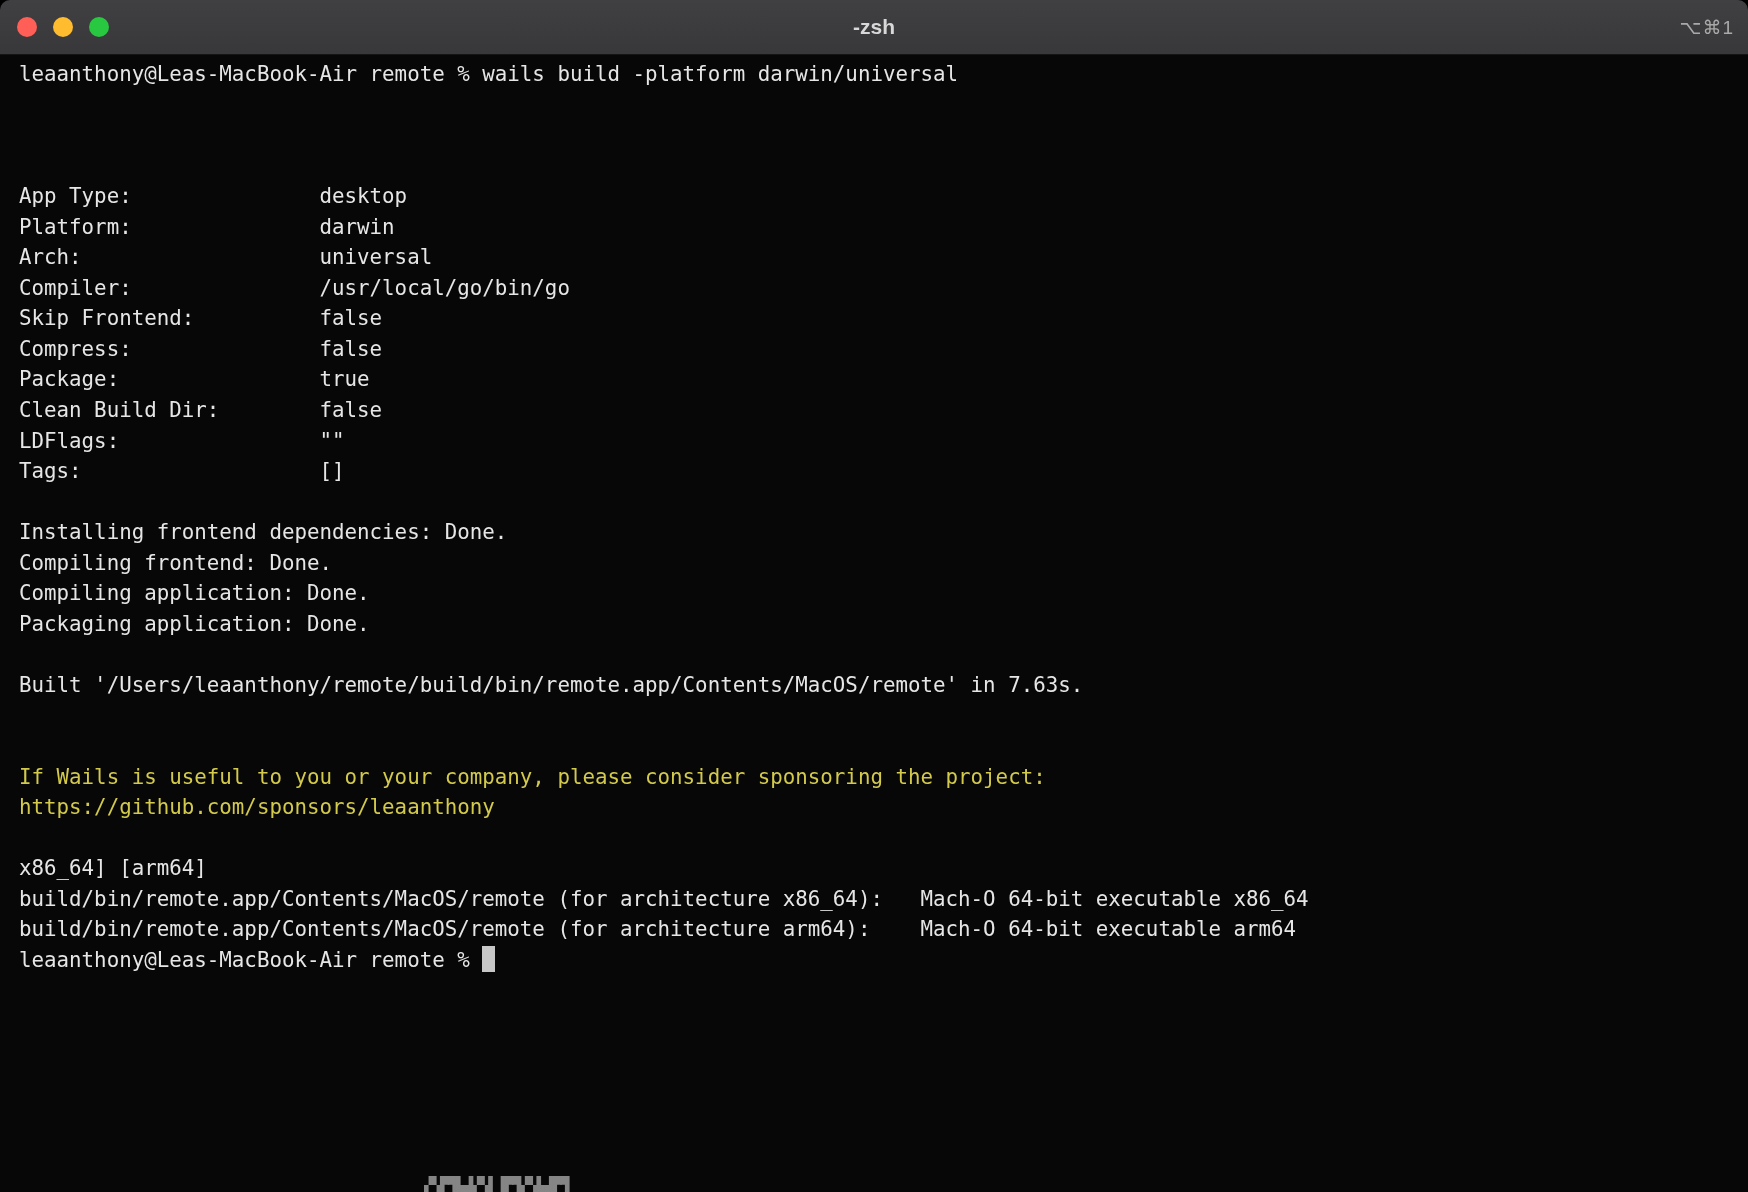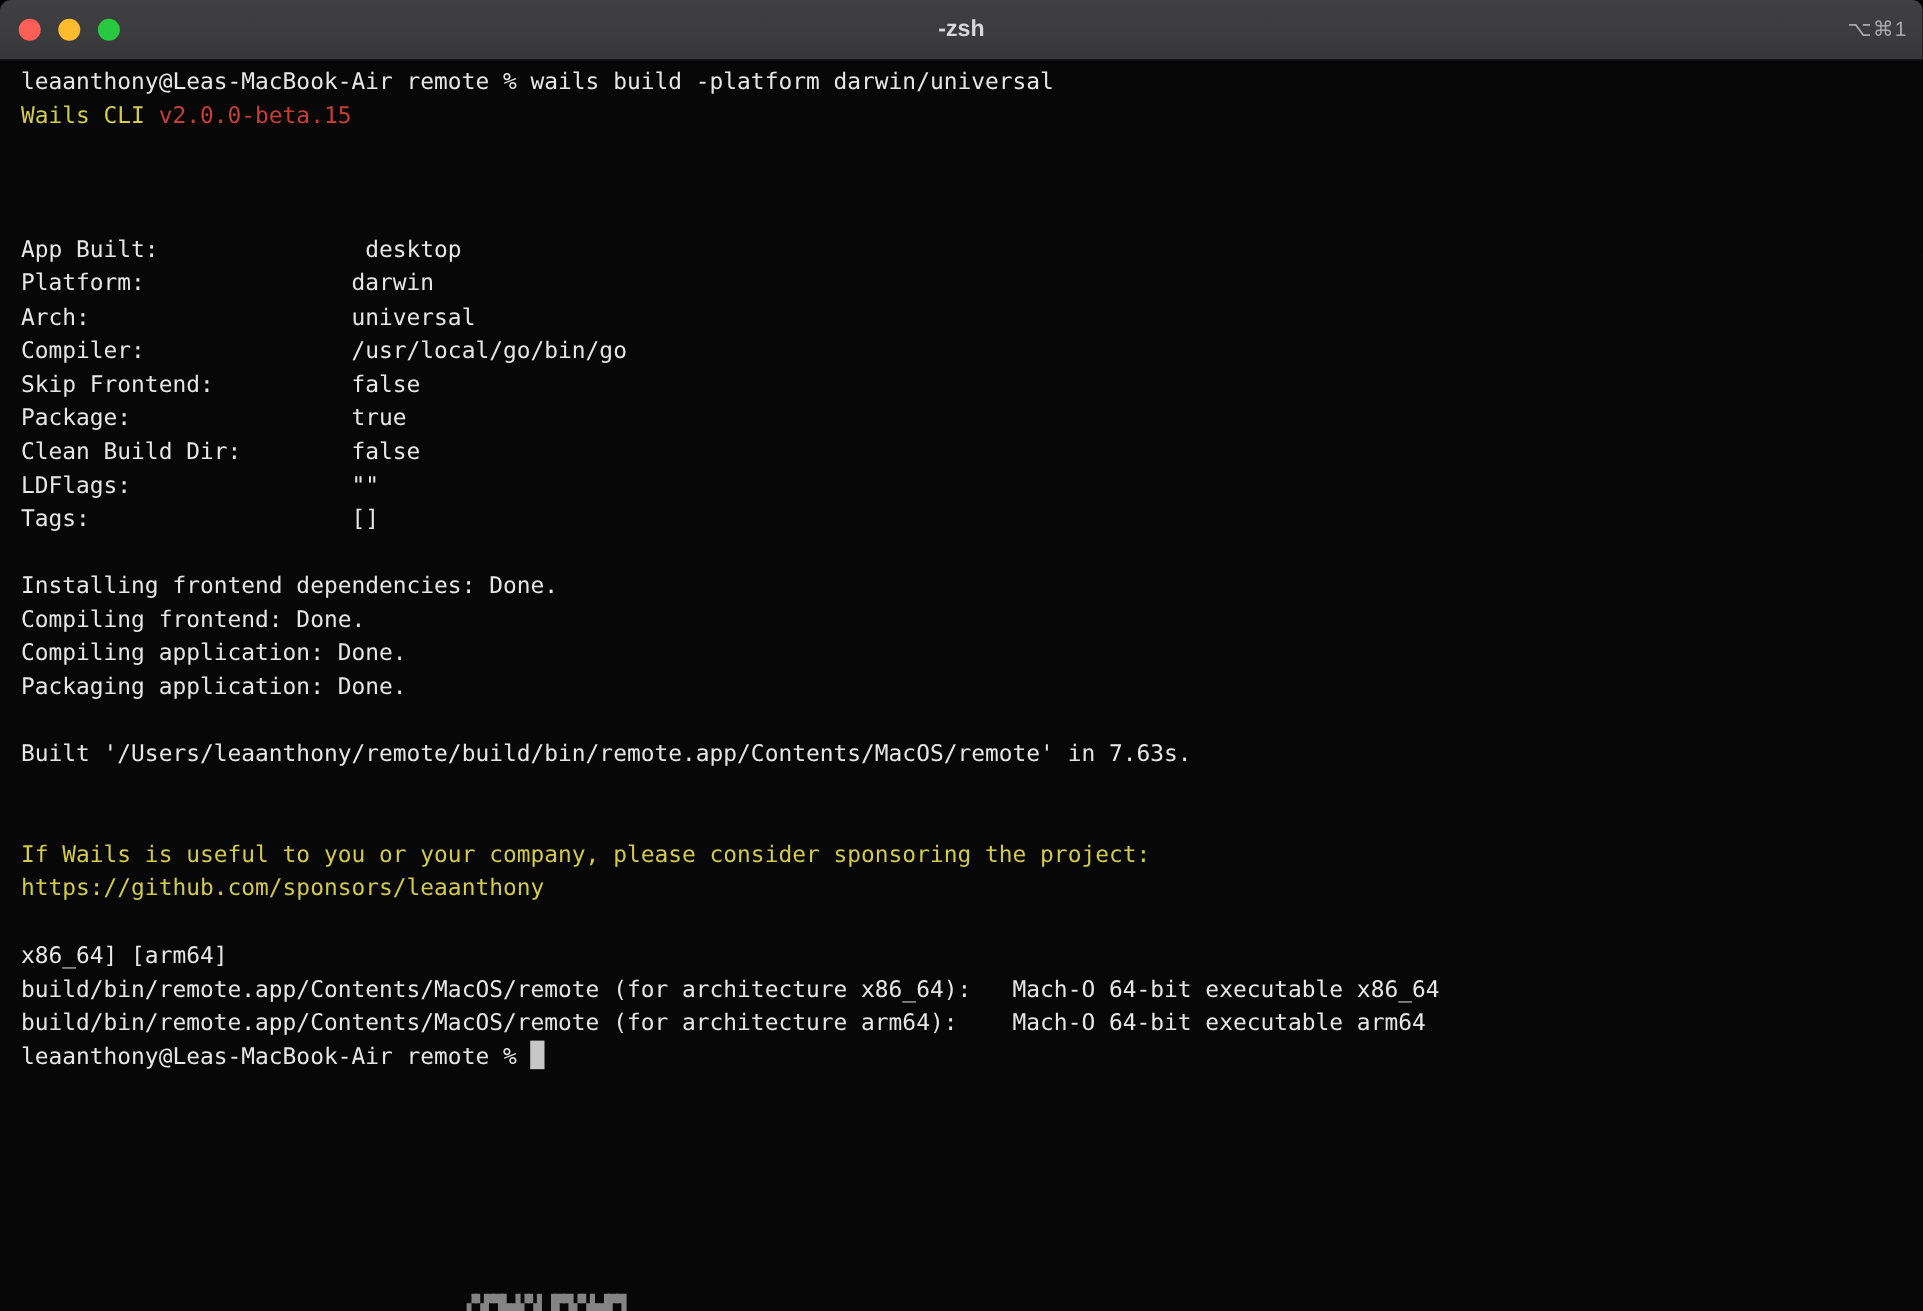--- a/index.html
+++ b/index.html
@@ -84,29 +84,29 @@
       <span class="dot close"></span>
       <span class="dot min"></span>
       <span class="dot max"></span>
     </div>
     <div class="title">-zsh</div>
     <div class="shortcut">⌥⌘1</div>
   </div>
 
   <div class="terminal">
       <div class="line"><span class="c-fg">leaanthony@Leas-MacBook-Air remote % wails build -platform darwin/universal</span></div>
-      <div class="line"><span class="c-yellow">Wails CLI </span><span class="c-red">v2.0.0-beta.15</span></div>
       <div class="line">&nbsp;</div>
       <div class="line">&nbsp;</div>
       <div class="line">&nbsp;</div>
-      <div class="line"><span class="c-fg">App Built:               desktop</span></div>
+      <div class="line"><span class="c-fg">App Type:               desktop</span></div>
       <div class="line"><span class="c-fg">Platform:               darwin</span></div>
       <div class="line"><span class="c-fg">Arch:                   universal</span></div>
       <div class="line"><span class="c-fg">Compiler:               /usr/local/go/bin/go</span></div>
       <div class="line"><span class="c-fg">Skip Frontend:          false</span></div>
+      <div class="line"><span class="c-fg">Compress:               false</span></div>
       <div class="line"><span class="c-fg">Package:                true</span></div>
       <div class="line"><span class="c-fg">Clean Build Dir:        false</span></div>
       <div class="line"><span class="c-fg">LDFlags:                ""</span></div>
       <div class="line"><span class="c-fg">Tags:                   []</span></div>
       <div class="line">&nbsp;</div>
       <div class="line"><span class="c-fg">Installing frontend dependencies: Done.</span></div>
       <div class="line"><span class="c-fg">Compiling frontend: Done.</span></div>
       <div class="line"><span class="c-fg">Compiling application: Done.</span></div>
       <div class="line"><span class="c-fg">Packaging application: Done.</span></div>
       <div class="line">&nbsp;</div>

